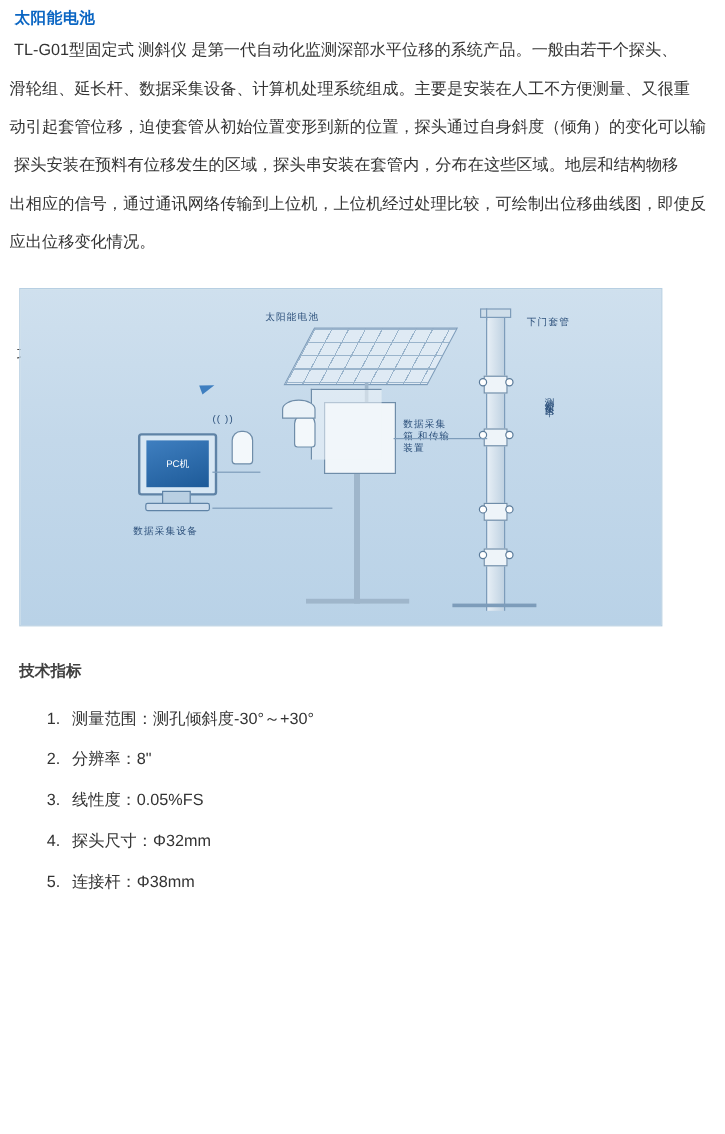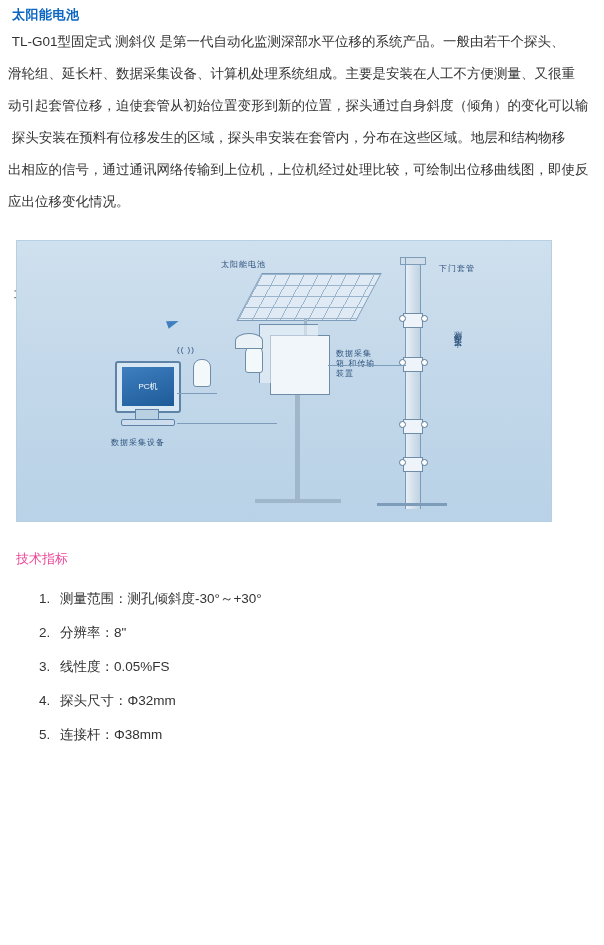--- a/index.html
+++ b/index.html
@@ -63,22 +63,22 @@
     margin-left: 8px;
     width: 534px;
     text-align: center;
     font-size: 25px;
     color: #3a3a3a;
     letter-spacing: 3px;
     margin-top: 20px;
     font-family: "Liberation Sans", sans-serif;
   }
   .spec-title {
-    color: #ec4899;
-    font-weight: normal;
+    color: #404040;
+    font-weight: bold;
     font-size: 13px;
     margin: 28px 0 0 8px;
   }
   ol.spec-list {
     margin: 14px 0 0 0;
     padding-left: 46px;
     font-size: 13.5px;
     color: #333333;
   }
   ol.spec-list li {

